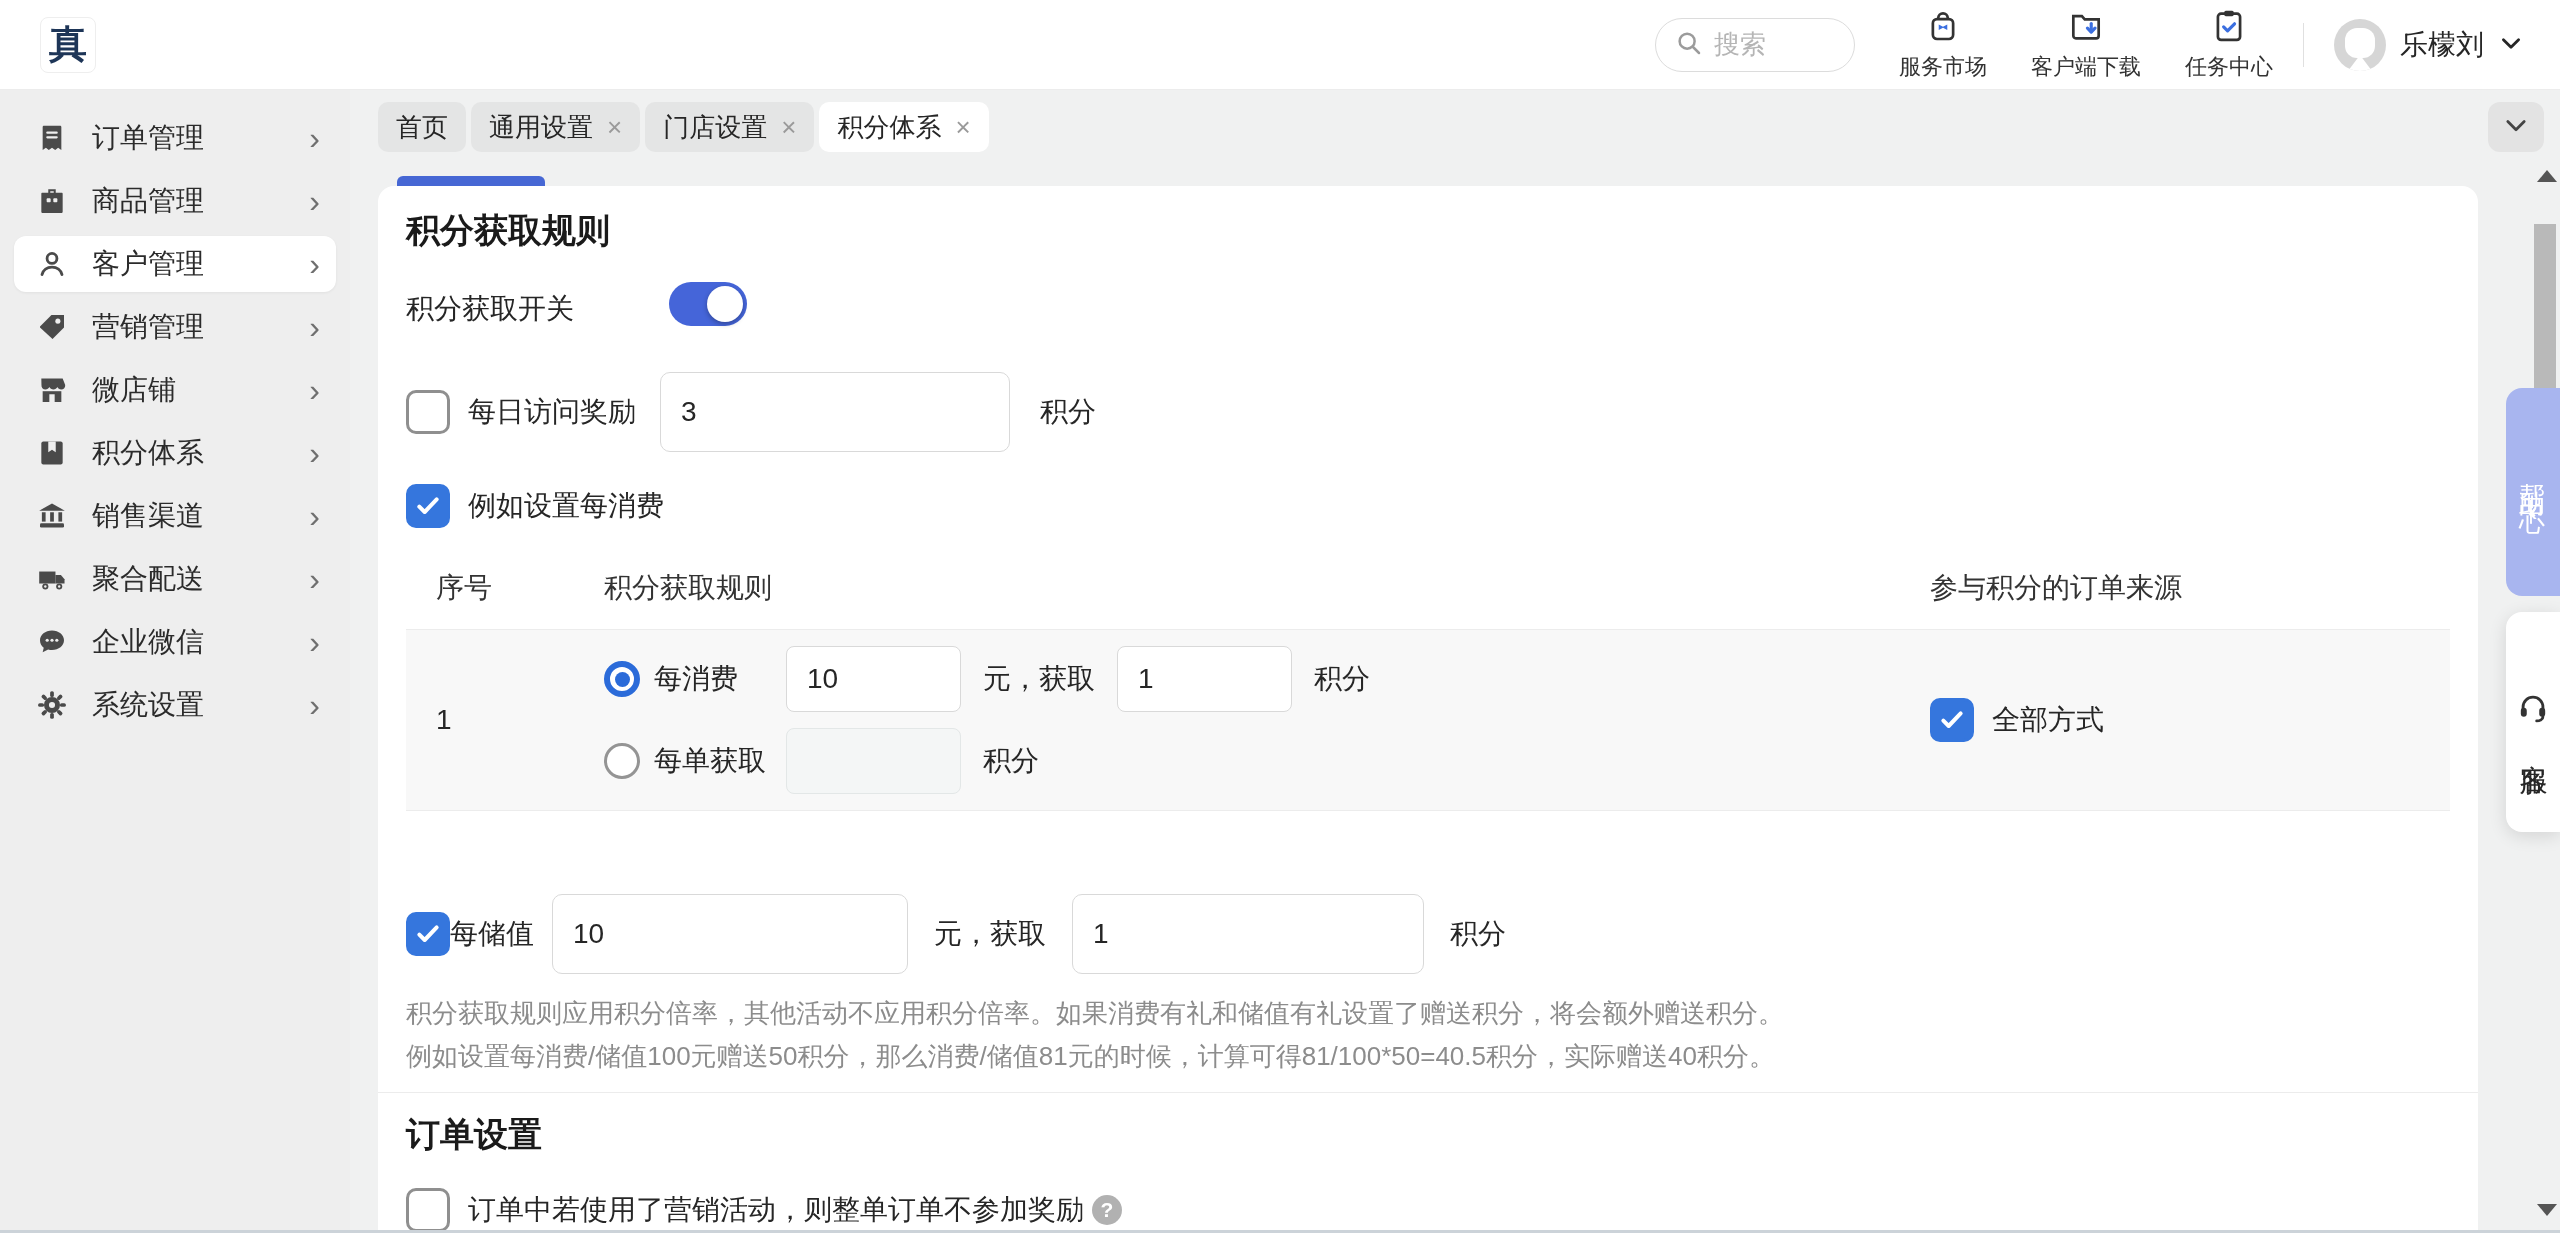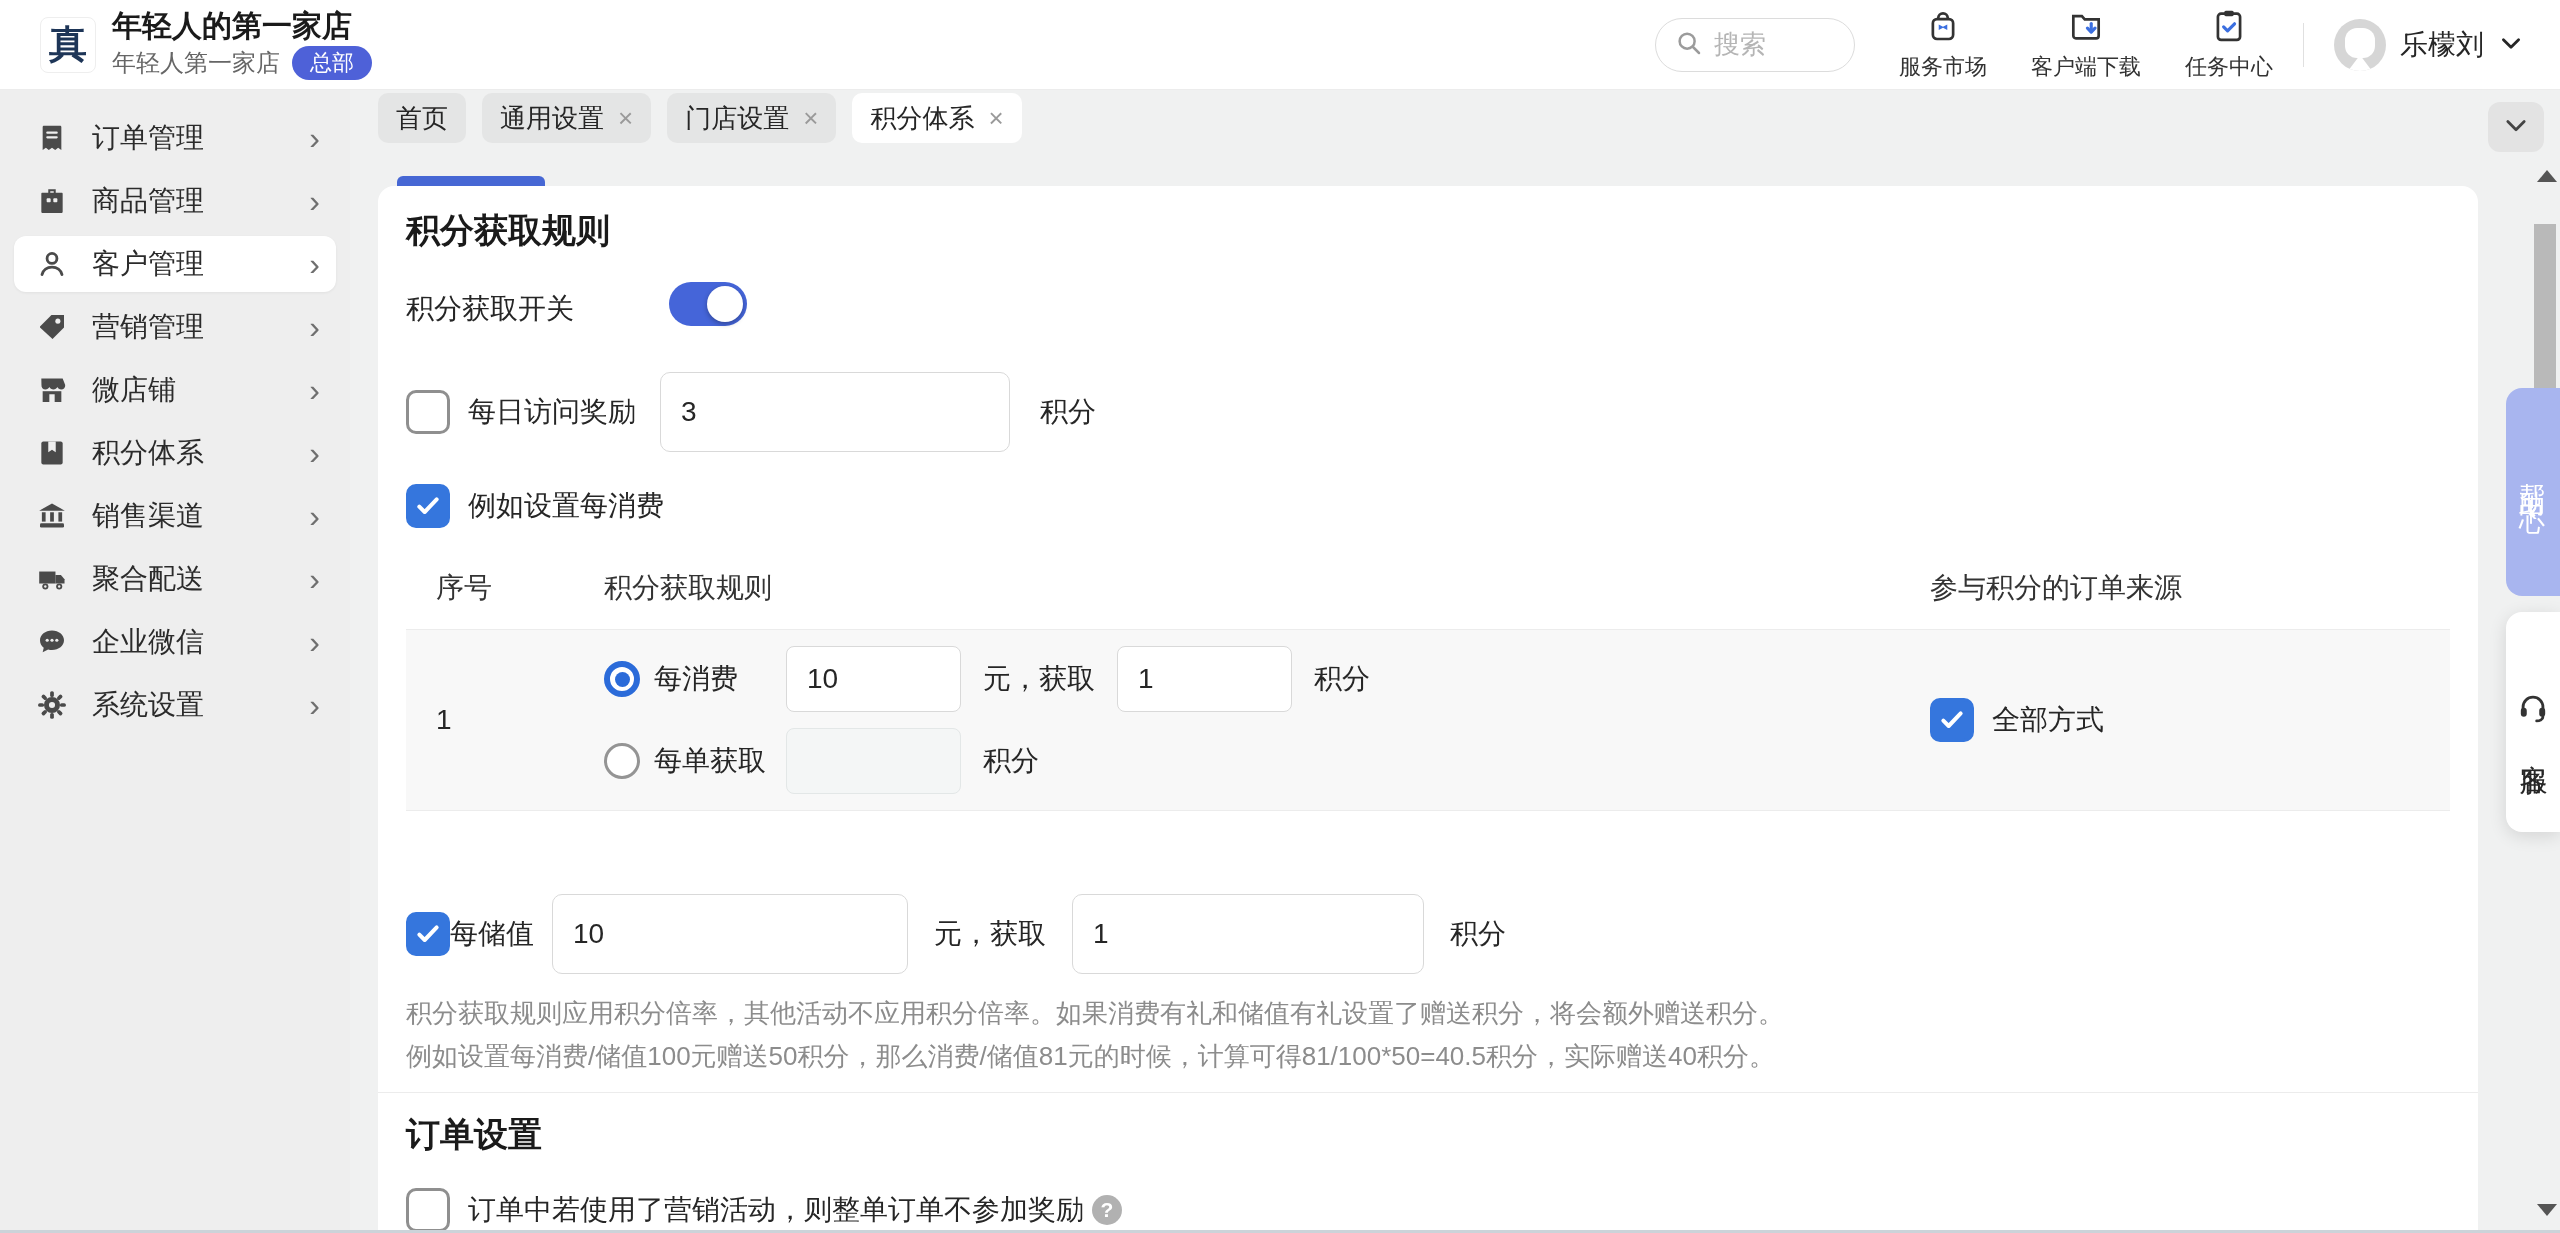--- a/index.html
+++ b/index.html
@@ -41,21 +41,21 @@
   .sidebar { position:absolute; left:0; top:90px; width:350px; height:1143px; background:#eeeeee; padding:20px 14px 0 14px; }
   .side-item { height:56px; margin-bottom:7px; border-radius:12px; display:flex; align-items:center;
                padding:0 16px 0 22px; font-size:28px; color:#2b2b2b; cursor:pointer; }
   .side-item.selected { background:#fff; box-shadow:0 1px 3px rgba(0,0,0,.06); }
   .side-item .s-icon { width:32px; height:32px; margin-right:24px; flex:none; }
   .side-item .s-icon svg { display:block; width:32px; height:32px; }
   .side-item .chev { margin-left:auto; color:#6f6f6f; font-size:32px; line-height:32px; }
   .collapse-ic { margin-left:auto; }
 
   
-  .tabs-row { position:absolute; left:378px; top:93px; display:flex; gap:16px; }
+  .tabs-row { position:absolute; left:378px; top:102px; display:flex; gap:5px; }
   .tab-pill { height:50px; padding:0 18px; border-radius:10px; background:#e4e5e5; display:flex; align-items:center;
               gap:14px; font-size:26px; color:#262626; cursor:pointer; }
   .tab-pill.active { background:#fff; }
   .tab-close { color:#9a9a9a; font-size:26px; }
   .tabs-collapse-btn { position:absolute; left:2488px; top:102px; width:56px; height:50px; border-radius:12px;
                        background:#e3e3e3; display:flex; align-items:center; justify-content:center; cursor:pointer; }
   .scroll-indicator { position:absolute; left:397px; top:176px; width:148px; height:10px; background:#4667d4;
                       border-radius:6px 6px 0 0; }
 
   
@@ -125,27 +125,20 @@
   .bottom-strip { position:absolute; left:0; bottom:0; width:2560px; height:3px; background:#ccd3d9; }
 </style>
 </head>
 <body>
 
 <div class="page">
 
   <header class="topbar">
     <div class="logo-box">
       <span>真</span>
-    </div>
-    <div class="store-meta">
-      <div class="store-title">年轻人的第一家店</div>
-      <div class="store-sub">
-        <span class="name">年轻人第一家店</span>
-        <span class="hq-badge">总部</span>
-      </div>
     </div>
 
 
     <div class="search-pill">
       <span>
         <svg width="30" height="30" viewBox="0 0 24 24">
             <circle cx="10.5" cy="10.5" r="6" fill="none" stroke="#9b9b9b" stroke-width="2"></circle>
             <path d="M15 15l5 5" stroke="#9b9b9b" stroke-width="2" stroke-linecap="round"></path>
           </svg>
       </span>

